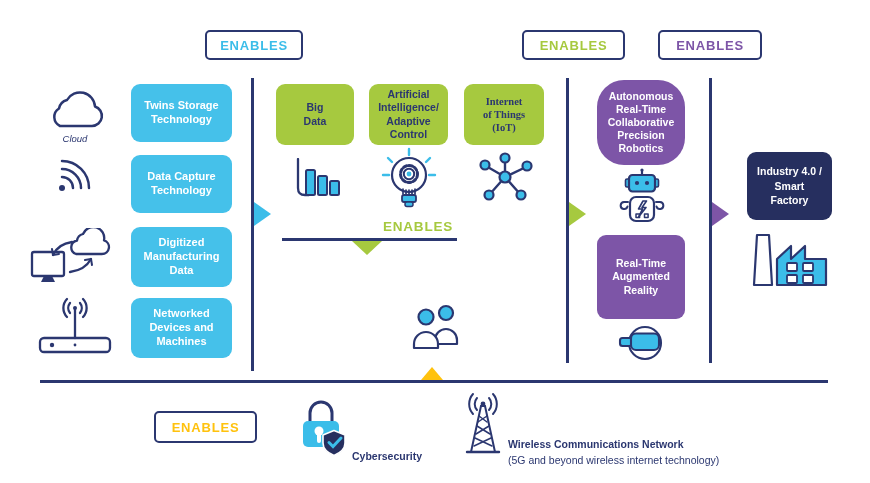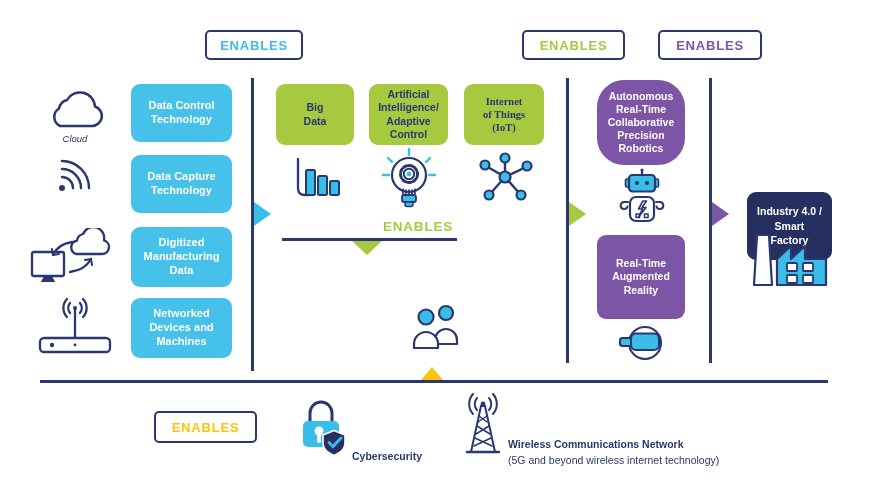--- a/index.html
+++ b/index.html
@@ -71,21 +71,21 @@
       <path d="M31 3a13 13 0 0 0 0 18"></path>
       <path d="M34 7a8 8 0 0 0 0 10"></path>
       <path d="M47 3a13 13 0 0 1 0 18"></path>
       <path d="M44 7a8 8 0 0 1 0 10"></path>
       <rect x="4" y="42" width="70" height="14" rx="4"></rect>
       <circle cx="16" cy="49" r="2.2" fill="#2b3770" stroke="none"></circle>
       <circle cx="39" cy="49" r="1.4" fill="#2b3770" stroke="none"></circle>
     </svg>
   </div>
 
-  <div class="node blue" style="left:131px;top:84px;width:101px;height:58px;">Data Control
+  <div class="node blue" style="left:131px;top:84px;width:101px;height:58px;">Twins Storage
 Technology</div>
   <div class="node blue" style="left:131px;top:155px;width:101px;height:58px;">Data Capture
 Technology</div>
   <div class="node blue" style="left:131px;top:227px;width:101px;height:60px;">Digitized
 Manufacturing
 Data</div>
   <div class="node blue" style="left:131px;top:298px;width:101px;height:60px;">Networked
 Devices and
 Machines</div>
 
@@ -189,21 +189,21 @@
     <svg width="50" height="44" viewBox="0 0 50 44" fill="none" stroke="#2b3770" stroke-width="2.1" stroke-linejoin="round">
       <circle cx="28" cy="22" r="16"></circle>
       <rect x="3" y="17" width="12" height="8" rx="2.5" fill="#3bbde9"></rect>
       <rect x="14" y="12.5" width="28" height="16.5" rx="5" fill="#3bbde9"></rect>
     </svg>
   </div>
 
   <div class="vline" style="left:709px;top:78px;height:285px;"></div>
   <div class="tri right" style="left:712px;top:202px;border-left:17px solid #7d55a7;"></div>
 
-  <div class="node navy" style="left:747px;top:152px;width:85px;height:68px;margin-top:40px;">Industry 4.0 /
+  <div class="node navy" style="left:747px;top:152px;width:85px;height:68px;">Industry 4.0 /
 Smart
 Factory</div>
   <div class="icon" style="left:747px;top:231px;">
     <svg width="84" height="58" viewBox="0 0 84 58" fill="none" stroke="#2b3770" stroke-width="2.2" stroke-linejoin="round">
       <path d="M10 4h12l3 50H7z" fill="#ffffff"></path>
       <path d="M30 54V28L44 15v13L58 15v13h21v26z" fill="#3bbde9"></path>
       <g fill="#ffffff" stroke-width="1.8">
         <rect x="40" y="32" width="10" height="8" rx="1"></rect>
         <rect x="56" y="32" width="10" height="8" rx="1"></rect>
         <rect x="40" y="44" width="10" height="8" rx="1"></rect>

